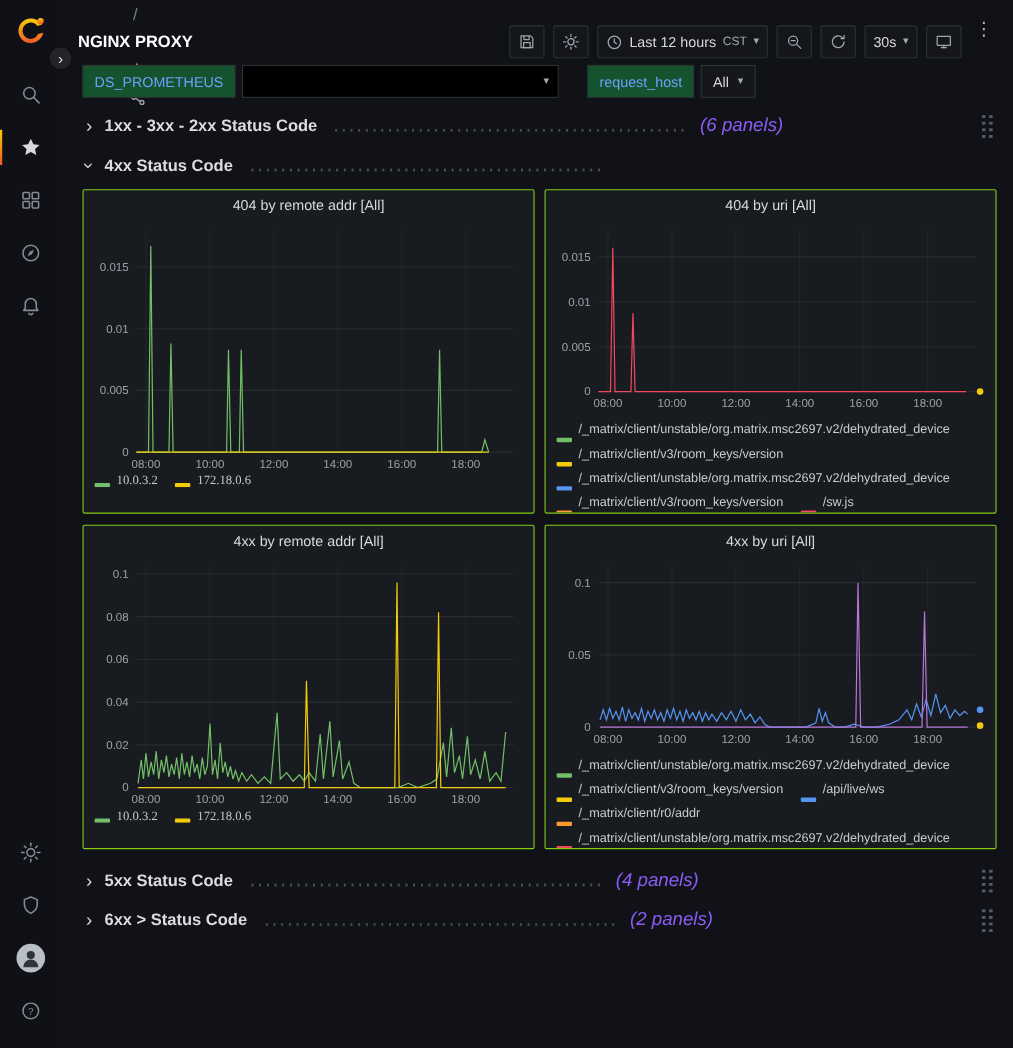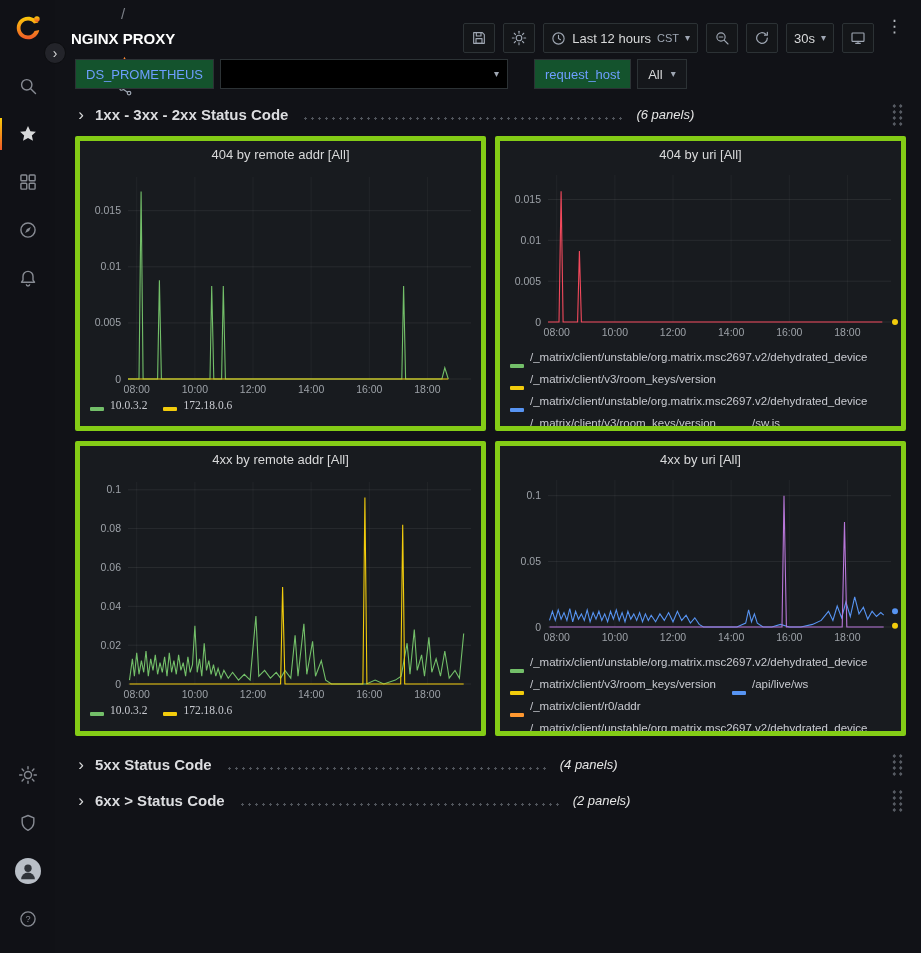--- a/index.html
+++ b/index.html
@@ -90,30 +90,30 @@
     margin-bottom: 8px; cursor: pointer; position: relative; padding-right: 22px;
   }
   .row-chevron { color: #d8d9da; font-size: 17px; width: 12px; text-align: center; line-height: 1; }
   .row-chevron.rot { transform: rotate(90deg); display: inline-block; }
   .row-title { font-size: 15px; font-weight: 700; color: #dcdde0; white-space: nowrap; }
   .dots {
     flex: 0 1 320px; height: 3px; align-self: flex-end; margin: 0 6px 8px;
     background-image: radial-gradient(circle, #51555c 1.1px, transparent 1.3px);
     background-size: 7px 3px; background-repeat: repeat-x;
   }
-  .row-count { font-size: 13px; font-style: italic; color: #e5e5e5; white-space: nowrap; }
+  .row-count { font-size: 17px; font-style: italic; color: #8b5cf6; white-space: nowrap; }
   .grip {
     position: absolute; right: 2px; top: 3px; width: 13px; height: 23px; cursor: grab;
     background-image: radial-gradient(circle, #565a62 1.5px, transparent 1.7px);
     background-size: 6.5px 6px;
   }
 
   .panels-grid { display: grid; grid-template-columns: 1fr 1fr; gap: 10px 9px; margin: 6px 0 14px; }
   .panel {
-    height: 295px; background: #181b1f; border: 5px solid #84cc16; border-radius: 2px;
+    height: 295px; background: #181b1f; border: 1px solid #84cc16; border-radius: 2px;
     display: flex; flex-direction: column; overflow: hidden;
   }
   .panel-title {
     height: 28px; line-height: 28px; text-align: center; font-size: 13px;
     color: #d8d9da; font-weight: 500; cursor: pointer; white-space: nowrap; overflow: hidden;
   }
   .plot { margin: 0 8px; overflow: visible; }
   .plot.tall { height: 228px; }
   .plot.short { height: 173px; }
   .tick { fill: #9da2a8; font-size: 10.5px; font-family: "Liberation Sans", sans-serif; }
@@ -338,20 +338,26 @@
     <div class="dash">
 
       <div class="row-header">
         <span class="row-chevron">›</span>
         <span class="row-title">1xx - 3xx - 2xx Status Code</span>
         <span class="dots"></span>
         <span class="row-count">(6 panels)</span>
         <span class="grip"></span>
       </div>
 
+      <div class="row-header">
+        <span class="row-chevron rot">›</span>
+        <span class="row-title">4xx Status Code</span>
+        <span class="dots"></span>
+        <span class="row-count"></span>
+      </div>
 
       <div class="panels-grid">
 
         <div class="panel">
           <div class="panel-title">404 by remote addr [All]</div>
           <div class="plot tall"><svg width="393" height="228" style="overflow:visible">
                 <line x1="48.7" x2="48.7" y1="8" y2="210" stroke="rgba(255,255,255,0.045)"></line>
                 <text class="tick" x="48.7" y="224" text-anchor="middle">08:00</text>
                 <line x1="106.9" x2="106.9" y1="8" y2="210" stroke="rgba(255,255,255,0.045)"></line>
                 <text class="tick" x="106.9" y="224" text-anchor="middle">10:00</text>

